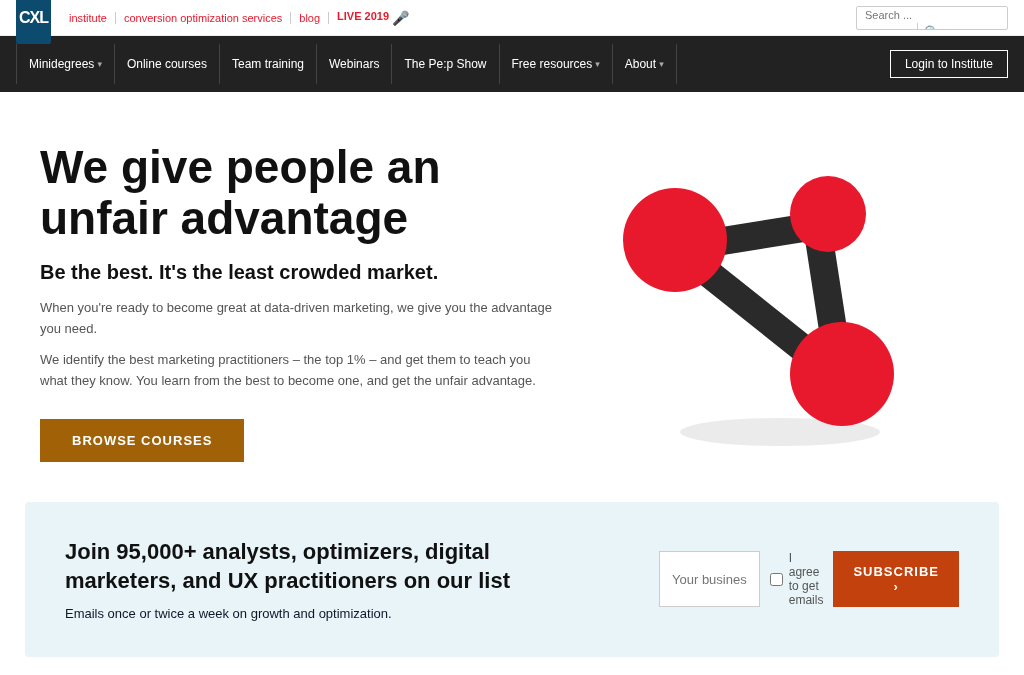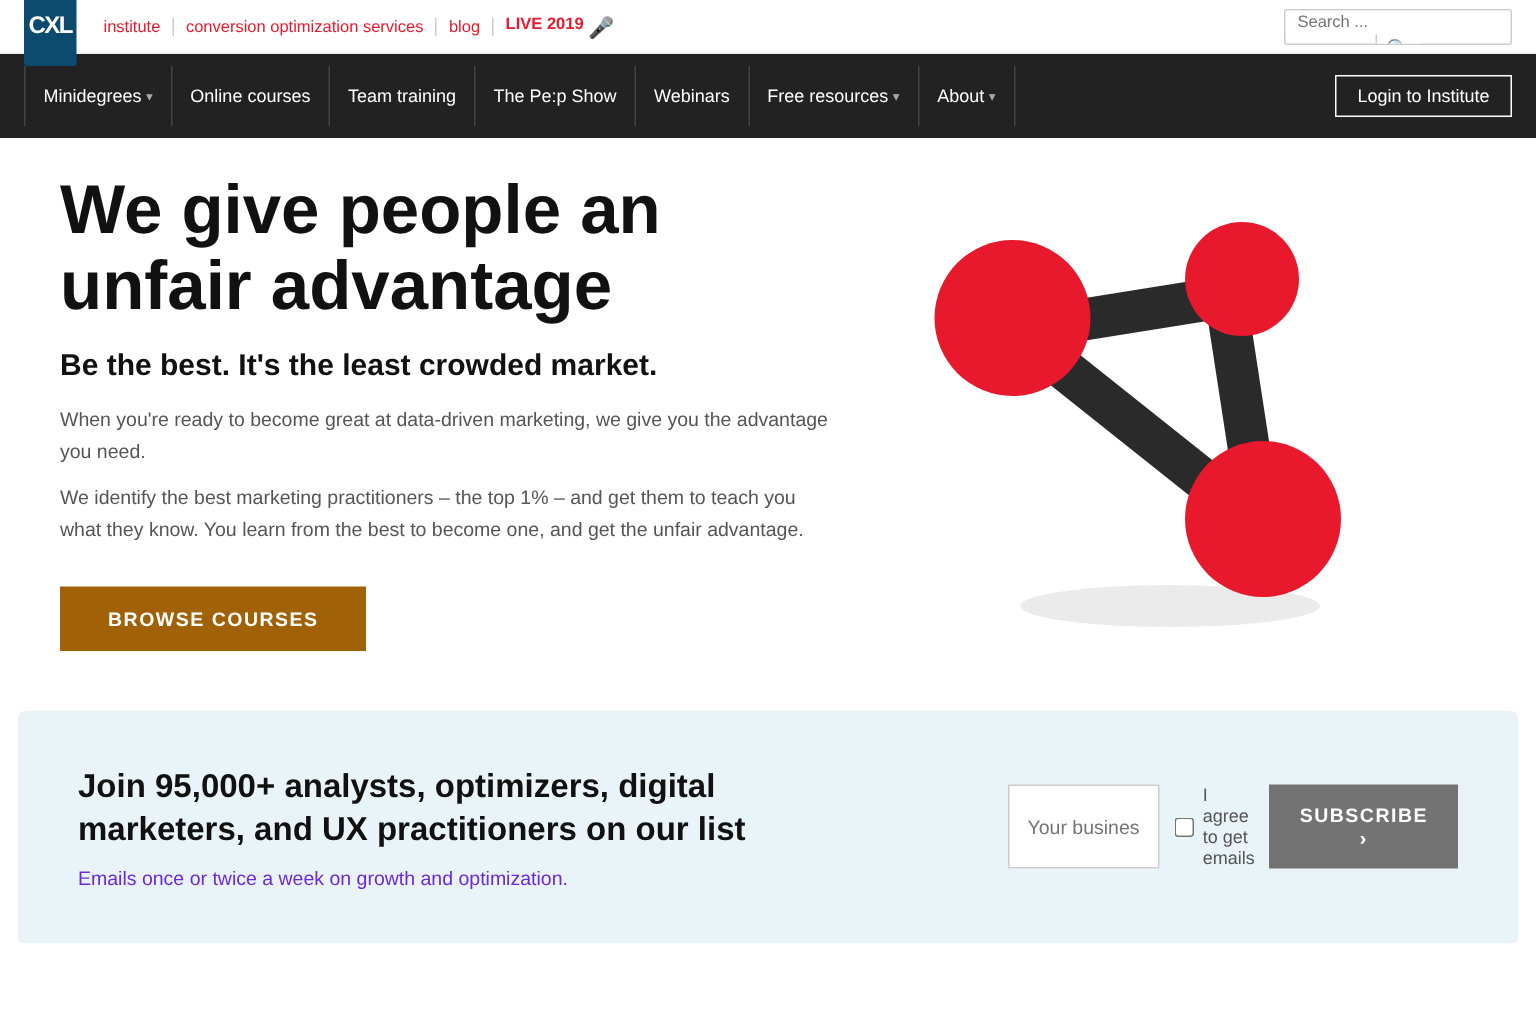--- a/index.html
+++ b/index.html
@@ -121,21 +121,21 @@
       font-size: 12px;
       padding: 6px 14px;
       cursor: pointer;
       white-space: nowrap;
     }
 
     
     .hero {
       display: flex;
       align-items: center;
-      padding: 22px 40px 40px 40px;
+      padding: 50px 40px 40px 40px;
       min-height: 380px;
       position: relative;
       overflow: hidden;
     }
     .hero-text {
       flex: 1;
       max-width: 520px;
     }
     .hero-title {
       font-size: 46px;
@@ -179,42 +179,42 @@
       height: 320px;
     }
     .network-svg {
       width: 340px;
       height: 300px;
     }
 
     
     .newsletter-section {
       background: #e8f4f8;
-      margin: 0 12px;
+      margin: 0 25px;
       border-radius: 4px;
       padding: 36px 40px;
       display: flex;
       align-items: center;
       justify-content: space-between;
       gap: 40px;
     }
     .newsletter-left {
       flex: 1;
       max-width: 460px;
     }
     .newsletter-title {
       font-size: 22px;
       font-weight: 800;
       color: #111;
       line-height: 1.3;
       margin-bottom: 10px;
     }
     .newsletter-sub {
       font-size: 13px;
-      color: #6d28d9;
+      color: #0f172a;
     }
     .newsletter-right {
       flex: 0 0 300px;
       display: flex;
       gap: 10px;
     }
     .email-input {
       border: 1px solid #ccc;
       background: #fff;
       padding: 10px 12px;
@@ -228,21 +228,21 @@
       align-items: center;
       gap: 6px;
       font-size: 12px;
       color: #555;
     }
     .agree-row input[type="checkbox"] {
       width: 13px;
       height: 13px;
     }
     .subscribe-btn {
-      background: #737373;
+      background: #c2410c;
       color: #fff;
       border: none;
       font-size: 13px;
       font-weight: 700;
       letter-spacing: 1px;
       padding: 13px 20px;
       cursor: pointer;
       text-transform: uppercase;
       display: flex;
       align-items: center;
@@ -278,24 +278,24 @@
       <span>Minidegrees</span>
       <span class="chevron">▾</span>
     </a>
     <a href="#">
       <span>Online courses</span>
     </a>
     <a href="#">
       <span>Team training</span>
     </a>
     <a href="#">
+      <span>Webinars</span>
+    </a>
+    <a href="#">
       <span>The Pe:p Show</span>
-    </a>
-    <a href="#">
-      <span>Webinars</span>
     </a>
     <a href="#">
       <span>Free resources</span>
       <span class="chevron">▾</span>
     </a>
     <a href="#">
       <span>About</span>
       <span class="chevron">▾</span>
     </a>
   </div>

